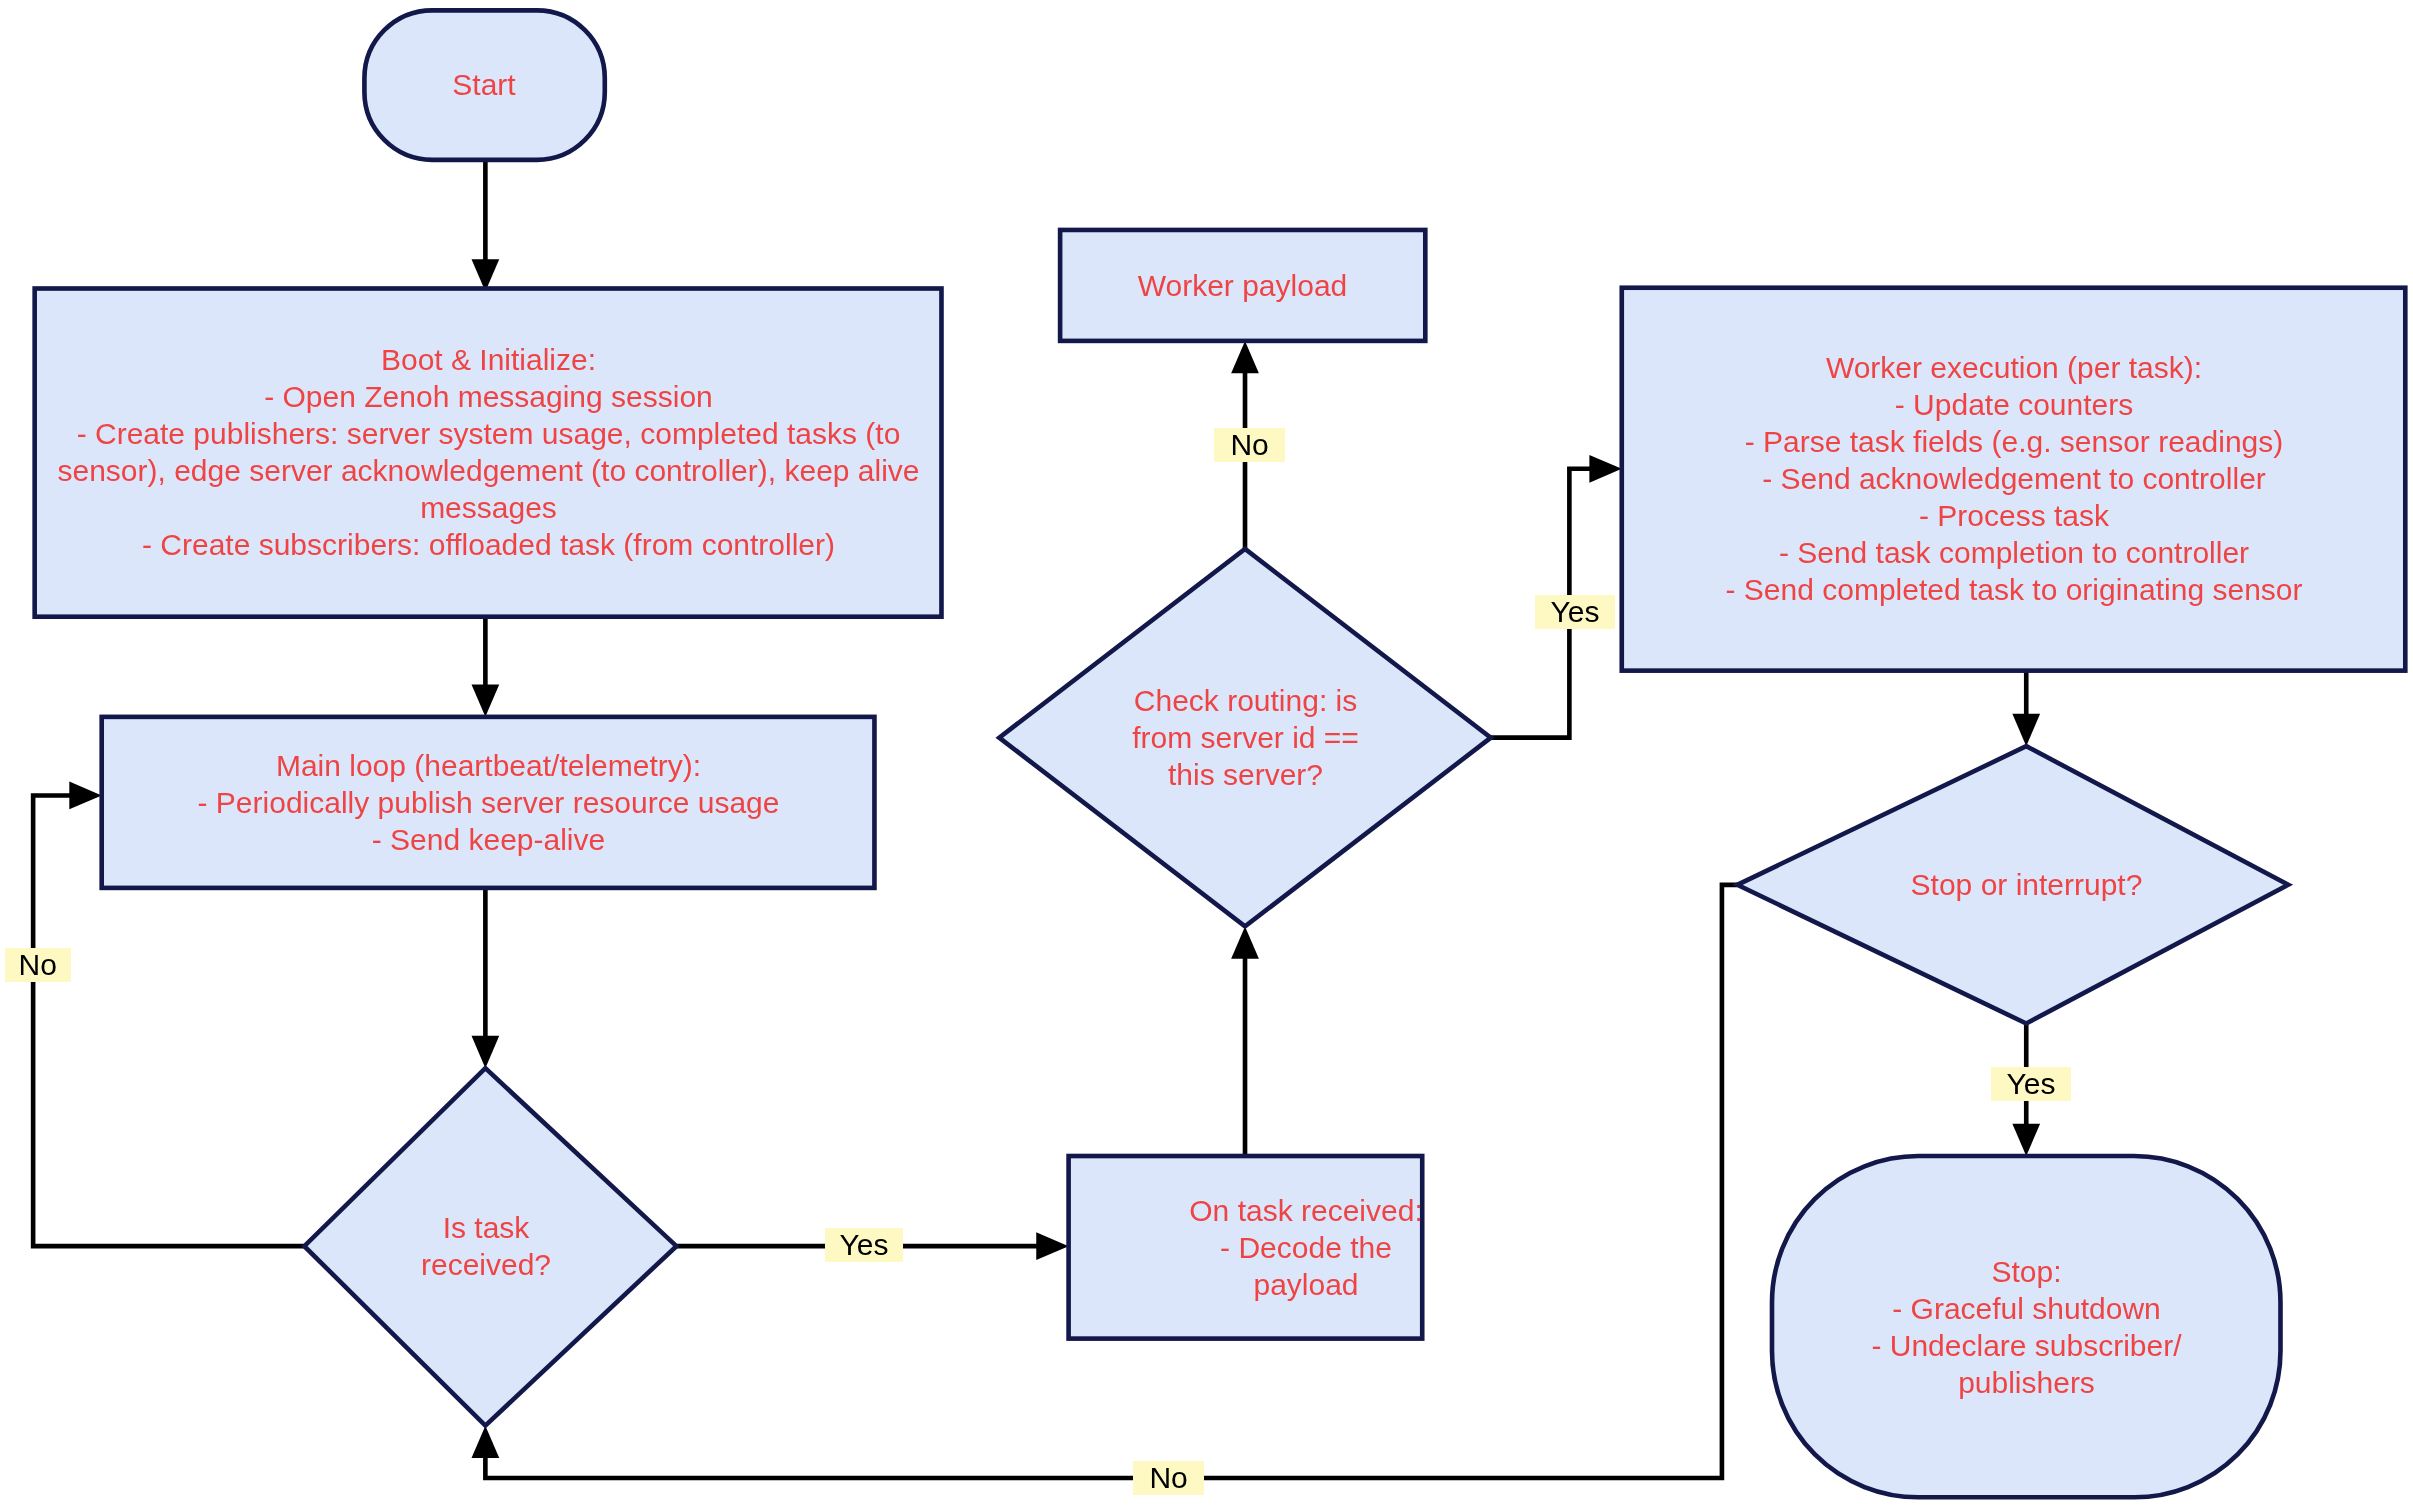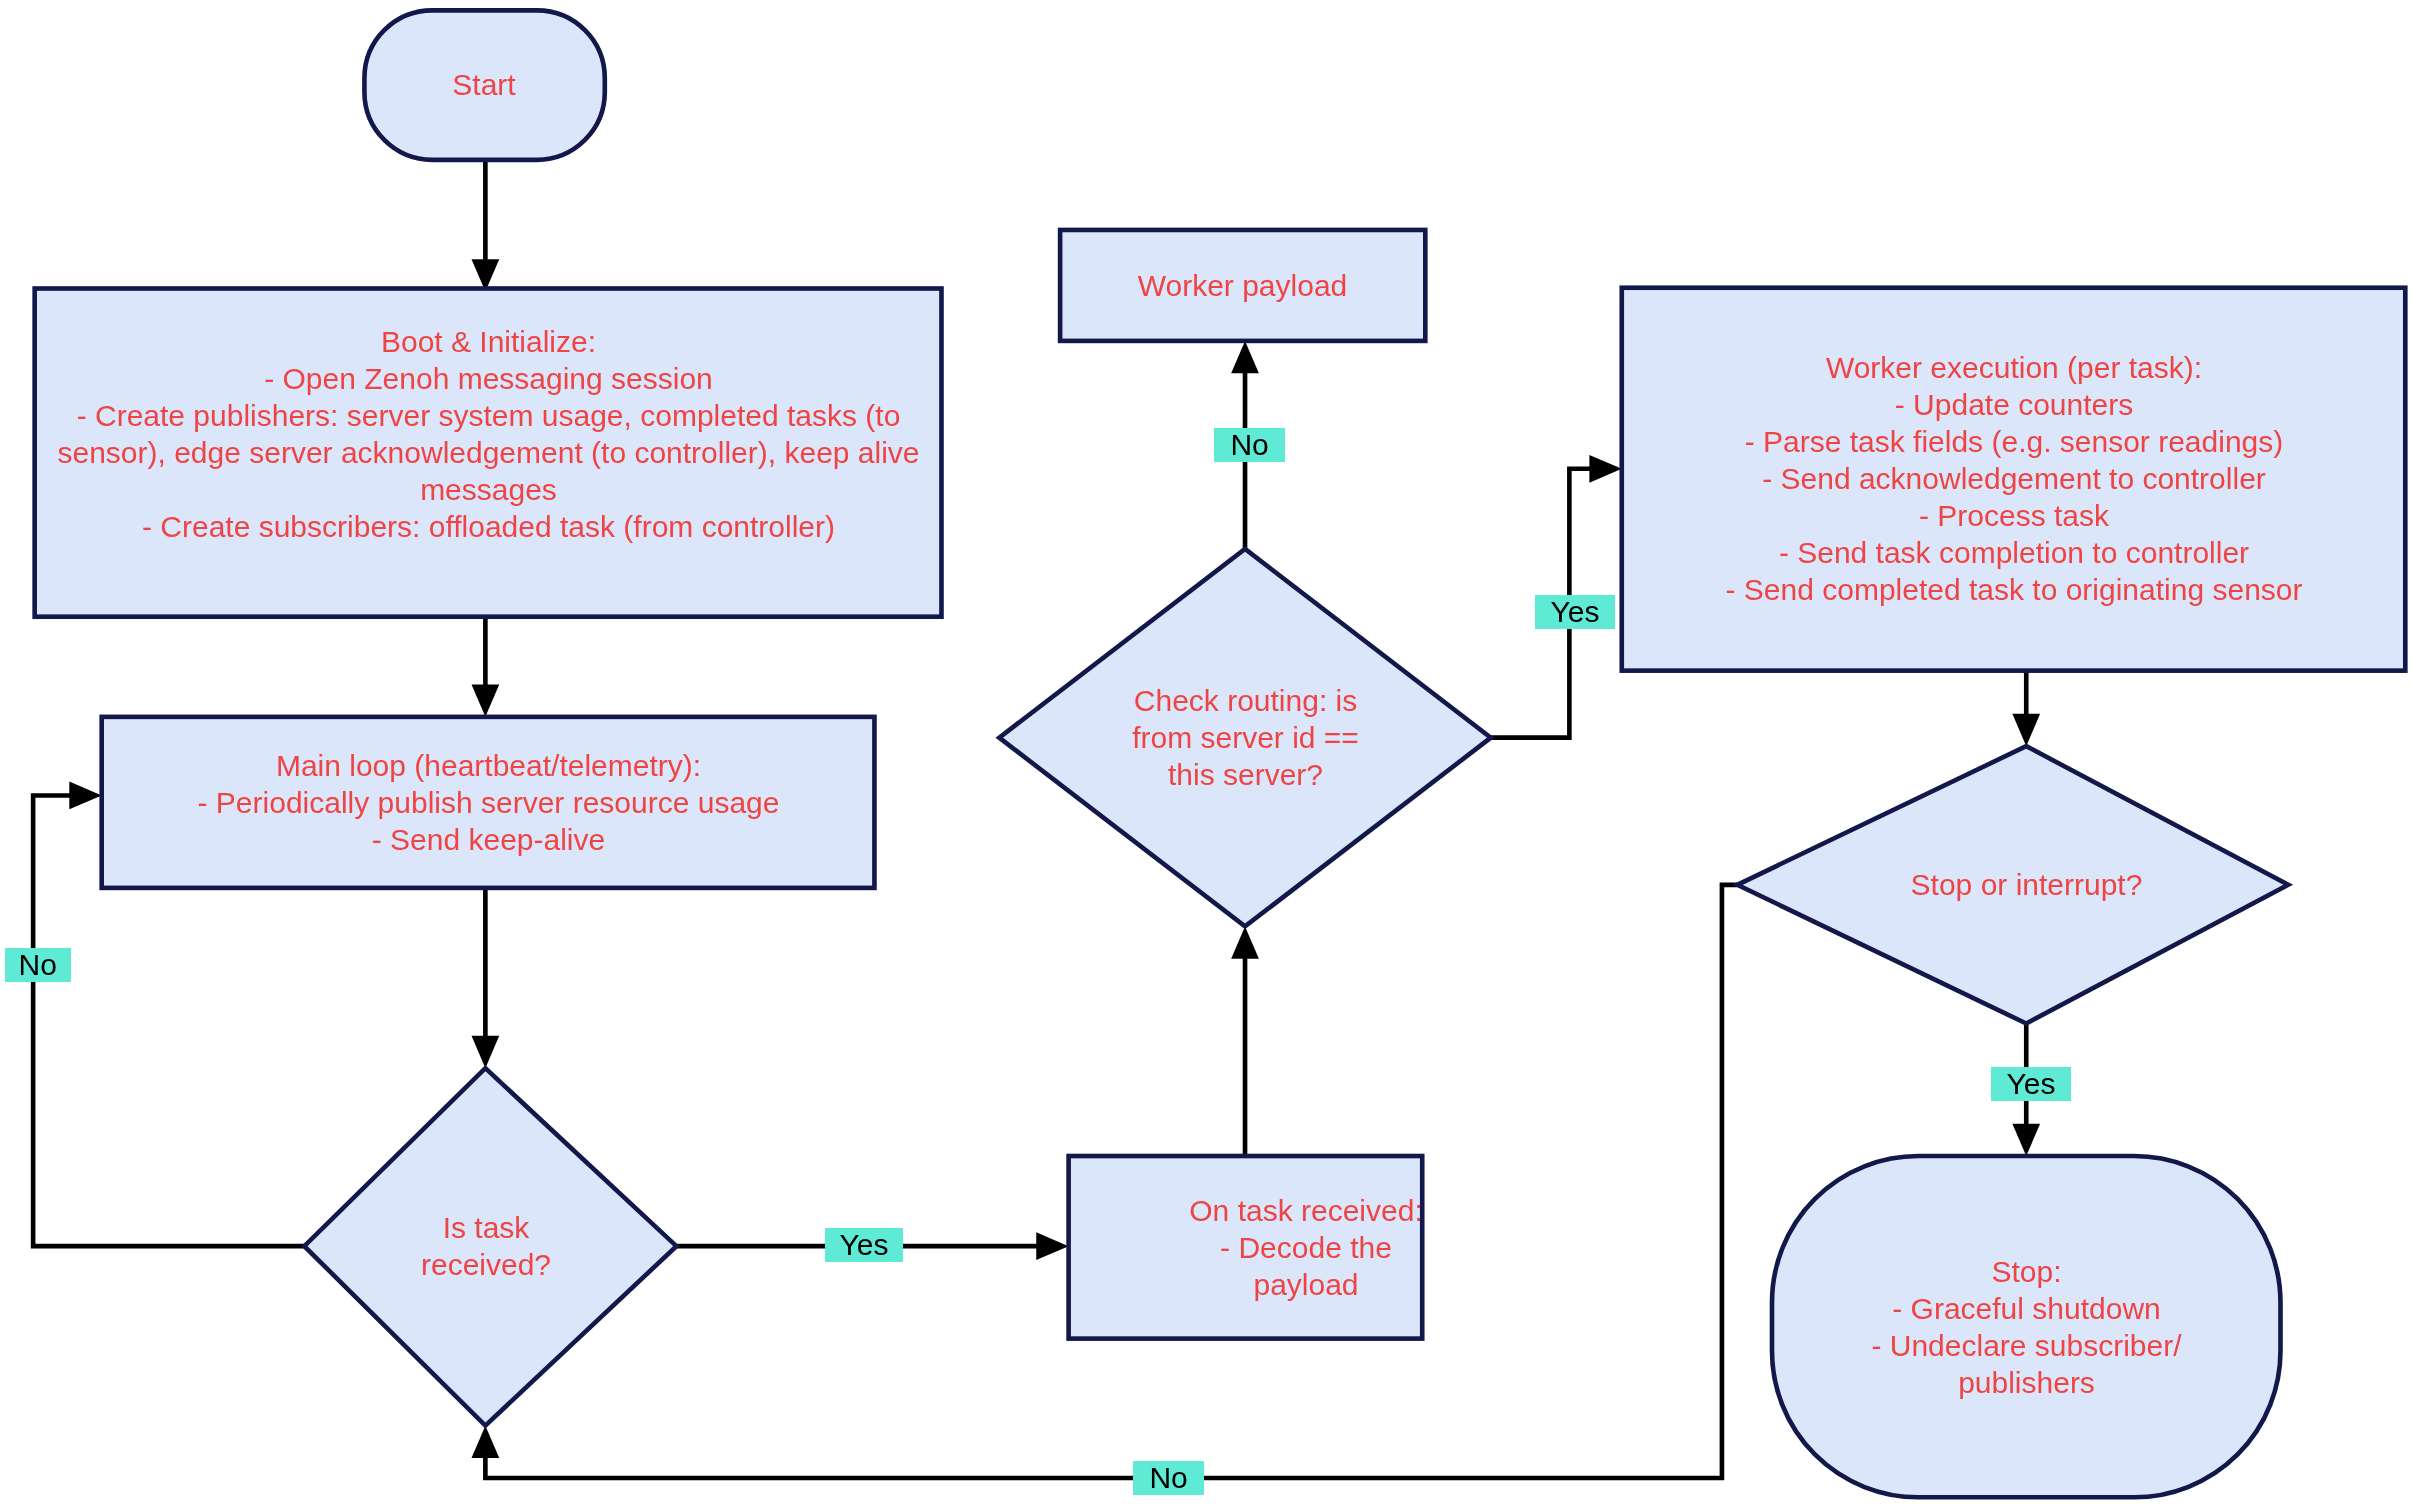--- a/index.html
+++ b/index.html
@@ -51,21 +51,21 @@
     white-space: pre-line;
     pointer-events: none;
   }
   .edge-label {
     position: absolute;
     color: #000000;
     font-family: "Liberation Sans", sans-serif;
     font-size: 30px;
     line-height: 34px;
     text-align: center;
-    background: #5eead4;
+    background: #fef9c3;
     padding: 0 4.6px;
     white-space: nowrap;
   }
   .center-box {
     display: flex;
     align-items: center;
     justify-content: center;
   }
 </style>
 </head>
@@ -147,21 +147,21 @@
     <rect class="node-shape" x="2105" y="373" width="1017" height="497"></rect>
 
     <polygon class="node-shape" points="2630,968 2970,1148 2630,1328 2255,1148"></polygon>
 
     <rect class="node-shape" x="2300" y="1500" width="660" height="443" rx="190" ry="190"></rect>
 
   </svg>
 
   <div class="node-text center-box" style="left:364px; top:10px; width:240px; height:149px;">Start</div>
 
-  <div class="node-text center-box" style="left:45px; top:270px; width:887px; height:328px;">Boot &amp; Initialize:
+  <div class="node-text center-box" style="left:45px; top:288px; width:887px; height:328px;">Boot &amp; Initialize:
 - Open Zenoh messaging session
 - Create publishers: server system usage, completed tasks (to sensor), edge server acknowledgement (to controller), keep alive messages
 - Create subscribers: offloaded task (from controller)</div>
 
   <div class="node-text center-box" style="left:351px; top:1169px; width:270px; height:154px;">Is task
 received?</div>
 
   <div class="node-text center-box" style="left:108px; top:717px; width:761px; height:171px;">Main loop (heartbeat/telemetry):
 - Periodically publish server resource usage
 - Send keep-alive</div>

